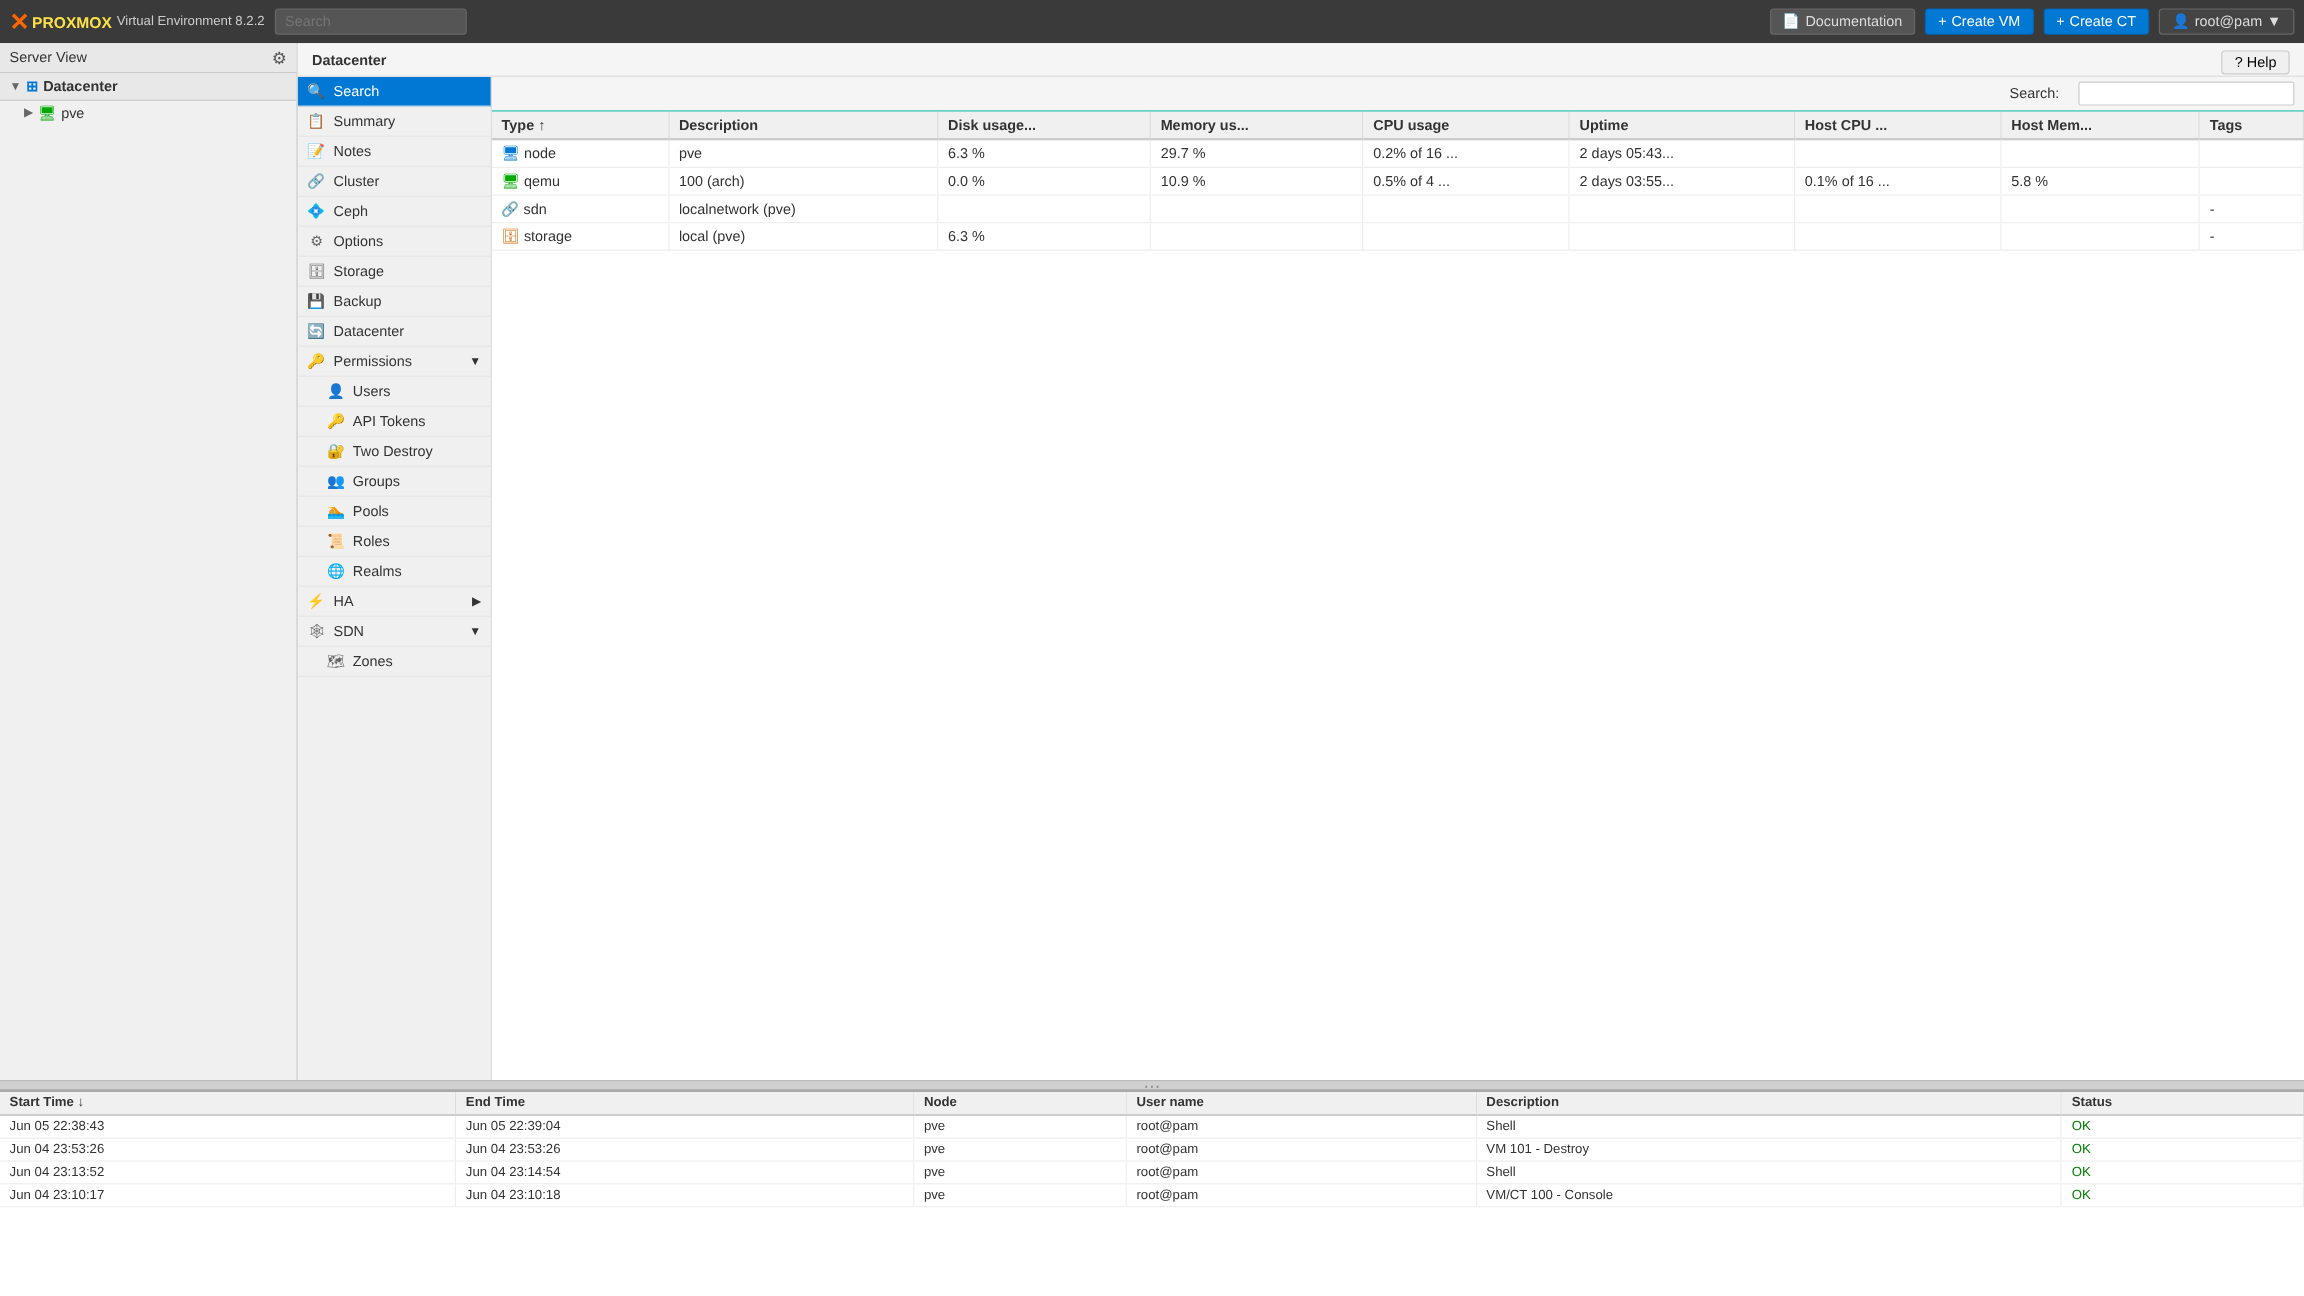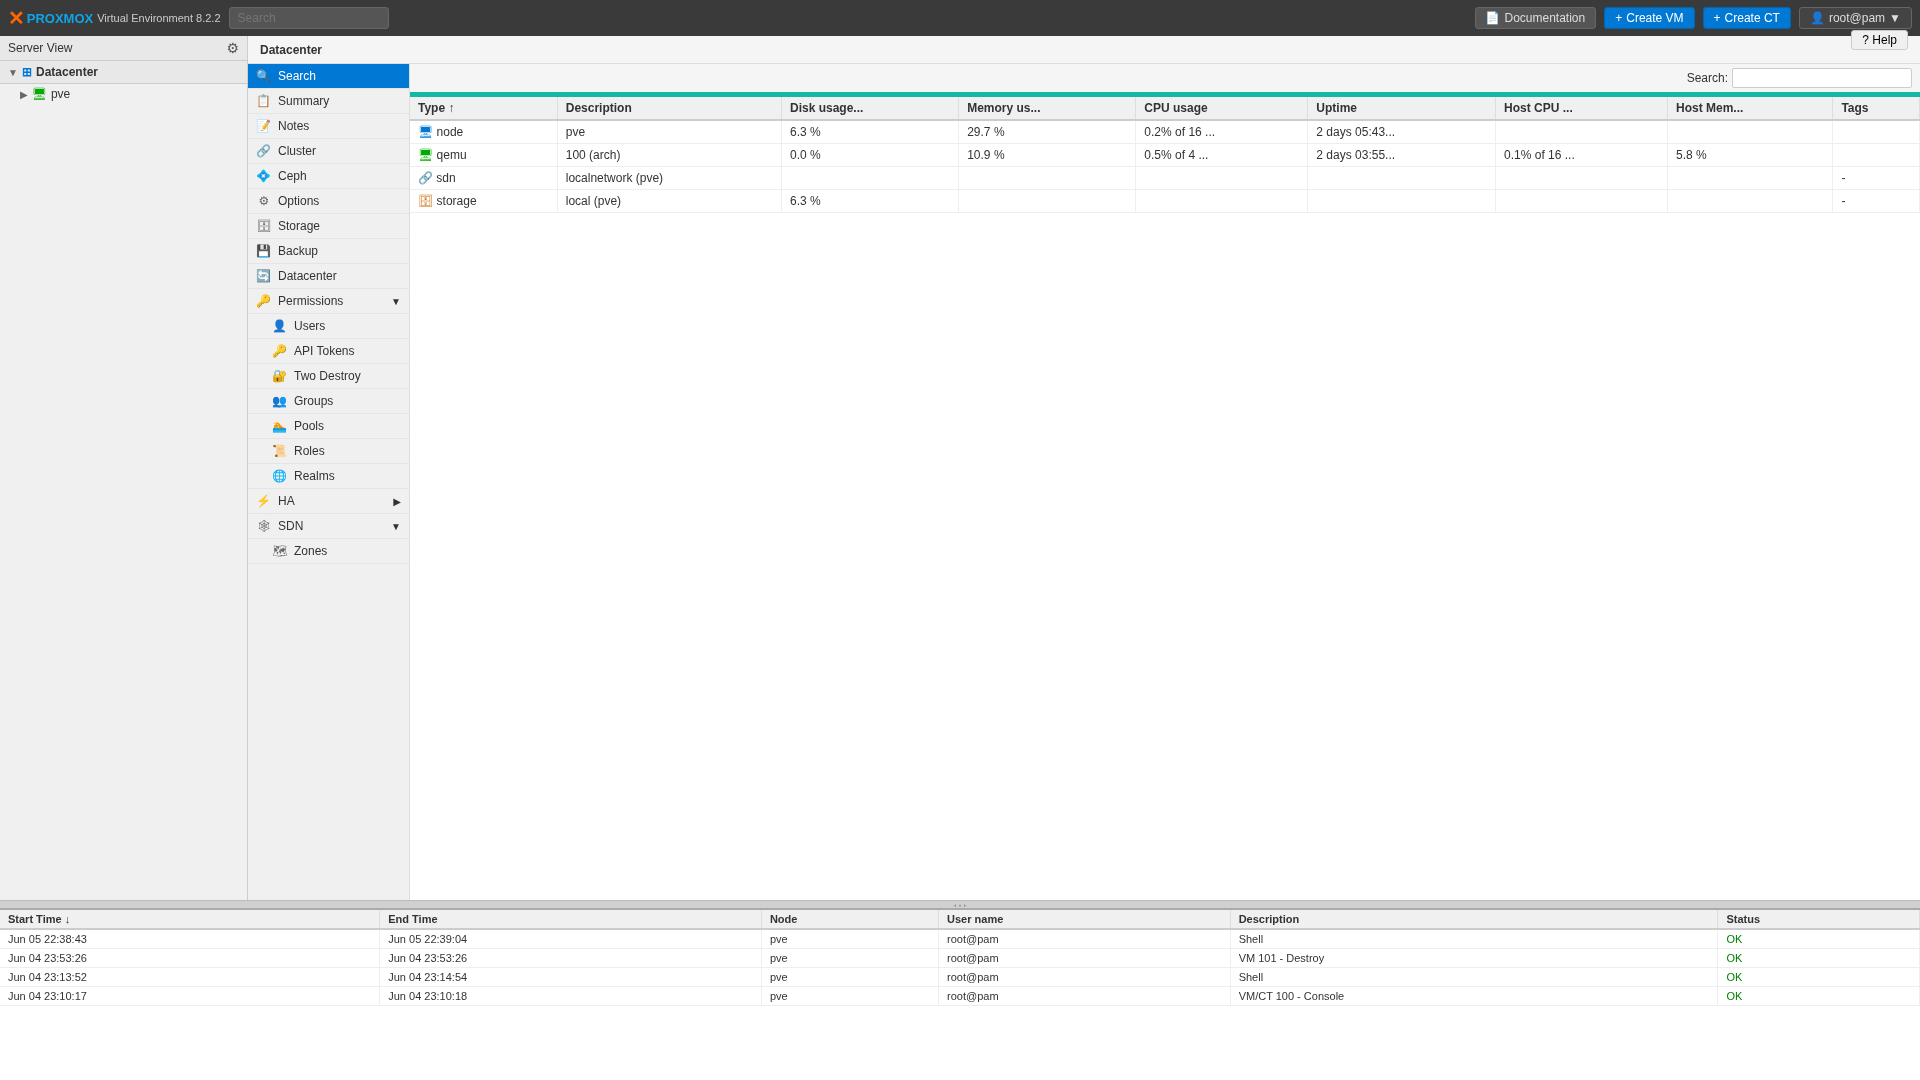--- a/index.html
+++ b/index.html
@@ -32,21 +32,21 @@
     #left-panel { width: 162px; background: #f0f0f0; border-right: 1px solid #ddd; overflow-y: auto; flex-shrink: 0; }
     .menu-item { display: flex; align-items: center; padding: 5px 8px; cursor: pointer; gap: 6px; border-bottom: 1px solid #e5e5e5; }
     .menu-item.active { background: #0078d4; color: #fff; }
     .menu-item .menu-icon { width: 16px; color: #666; text-align: center; }
     .menu-item.active .menu-icon { color: #fff; }
     .menu-item.sub-item { padding-left: 24px; }
     .menu-item .expand-btn { margin-left: auto; font-size: 10px; }
 
     
     #right-panel { flex: 1; display: flex; flex-direction: column; overflow: hidden; }
-    #table-toolbar { display: flex; align-items: center; padding: 4px 8px; background: #f5f5f5; border-bottom: 5px solid #14b8a6; justify-content: flex-end; gap: 4px; }
+    #table-toolbar { display: flex; align-items: center; padding: 4px 8px; background: #f5f5f5; border-bottom: 1px solid #14b8a6; justify-content: flex-end; gap: 16px; }
     #search-label { font-size: 12px; color: #333; }
     #search-input { border: 1px solid #ccc; padding: 2px 6px; border-radius: 2px; font-size: 12px; width: 180px; }
     table { width: 100%; border-collapse: collapse; }
     thead th { background: #f0f0f0; border-bottom: 2px solid #ccc; border-right: 1px solid #ddd; padding: 4px 8px; text-align: left; font-weight: bold; font-size: 12px; cursor: pointer; white-space: nowrap; }
     tbody tr { border-bottom: 1px solid #eee; }
     tbody td { padding: 4px 8px; border-right: 1px solid #eee; font-size: 12px; }
 
     
     #bottom-panel { height: 180px; background: #fff; border-top: 2px solid #aaa; display: flex; flex-direction: column; }
     #bottom-tabs { display: flex; background: #f0f0f0; border-bottom: 1px solid #ccc; }
@@ -71,21 +71,21 @@
     .proxmox-logo { display: flex; align-items: center; gap: 2px; }
     .p-orange { color: #ff6600; font-size: 20px; font-weight: 900; }
     .help-btn { background: #f0f0f0; border: 1px solid #ccc; padding: 2px 10px; border-radius: 3px; cursor: pointer; position: absolute; right: 12px; top: 50px; }
   </style>
 </head>
 <body>
 
 <div id="topbar">
   <div class="proxmox-logo">
     <span class="p-orange">✕</span>
-    <span style="color:#0ea5e9;font-weight:900;font-size:13px;">PROXMOX</span>
+    <span style="color:#fde047;font-weight:900;font-size:13px;">PROXMOX</span>
     <span class="ve-text">Virtual Environment 8.2.2</span>
   </div>
   <input class="search-box" type="text" placeholder="Search" style="">
   <div class="spacer"></div>
   <button class="top-btn">
     <span>📄</span>
     <span>Documentation</span>
   </button>
   <button class="top-btn" style="background:#0078d4;border-color:#0065b3;color:#fff;">
     <span>+</span>
@@ -119,21 +119,21 @@
         <span style="color:#666;font-size:10px;">▶</span>
         <span style="color:#00aa00;">🖥</span>
         <span>pve</span>
       </div>
     </div>
   </div>
 
   <div id="content">
     <div id="content-header">
       <span>Datacenter</span>
-      <button class="help-btn" style="position:absolute;right:12px;top:30px;z-index:10;">
+      <button class="help-btn" style="position:absolute;right:12px;top:42px;z-index:10;">
         <span>?</span>
         <span>Help</span>
       </button>
     </div>
     <div class="content-body">
 
       <div id="left-panel">
         <div id="left-menu">
             <div class="menu-item active">
               <span class="menu-icon">🔍</span>

